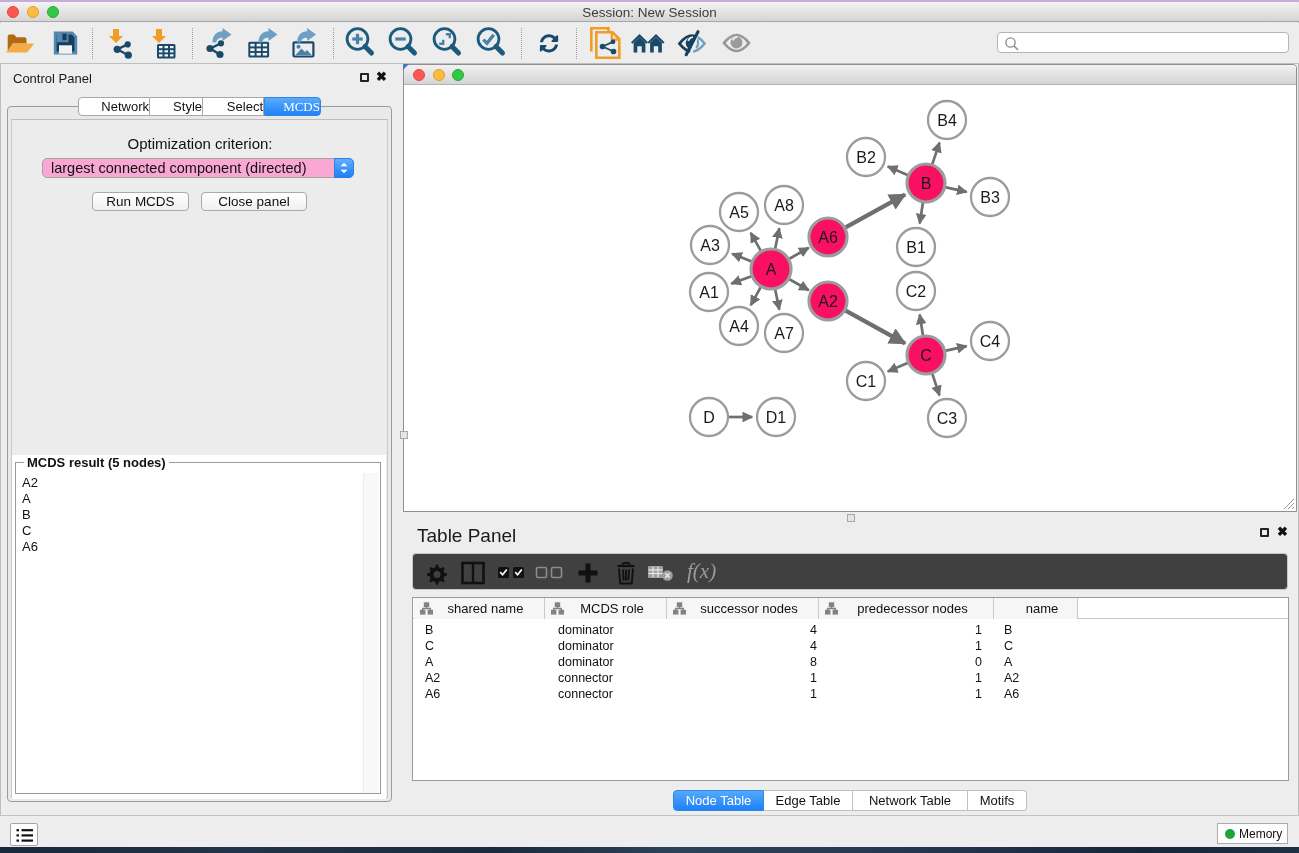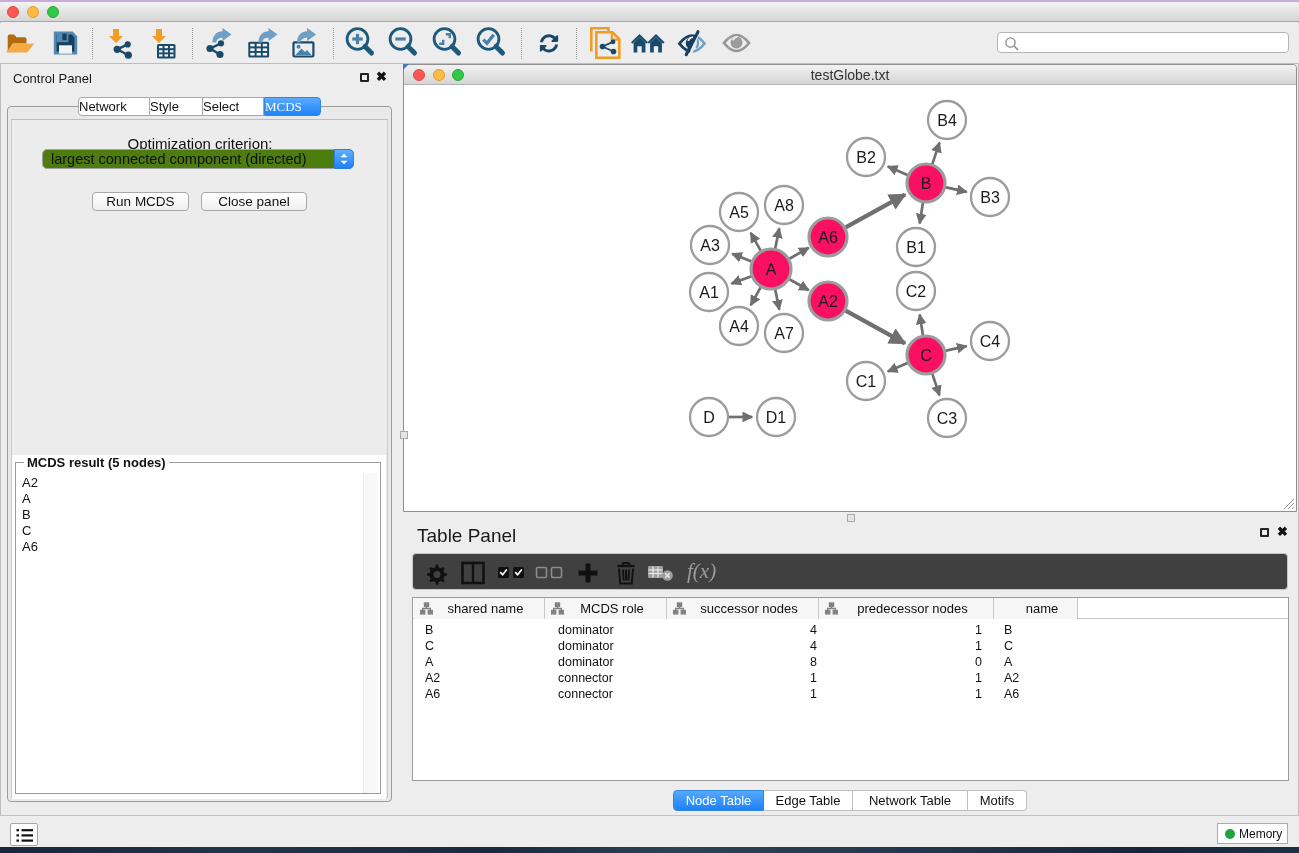--- a/index.html
+++ b/index.html
@@ -20,25 +20,25 @@
   border-left:1px dotted #9a9a9a; }
 #search { left:997px; top:9px; width:292px; height:21px; background:#fff;
   border:1px solid #b5b5b5; border-radius:4px; }
 
 #cp-title { left:13px; top:71px; font-size:13px; color:#1a1a1a; }
 #cp-outer { left:7px; top:106px; width:385px; height:696px; background:#e9e9e9;
   border:1px solid #9c9c9c; border-radius:4px; }
 #cp-inner { left:11px; top:119px; width:377px; height:679px; background:#ececec;
   border:1px solid #c9c9c9; border-top-color:#bdbdbd; }
 .tab { position:absolute; top:97px; height:19px; background:#fff;
-  border:1px solid #a8a8a8; font-size:13px; color:#111; text-align:left;
+  border:1px solid #a8a8a8; font-size:13px; color:#111; text-align:right;
   line-height:18px; }
 .tabsel { background:linear-gradient(#5aabfd,#1f82f8); color:#fff; border-color:#3187e0;font-family:Liberation Serif, serif; }
 #opt-label { left:12px; top:135px; width:376px; text-align:center; font-size:15px; color:#111; }
-#combo { left:42px; top:149px; width:312px; height:20px; background:#4d7c0f;
+#combo { left:42px; top:158px; width:312px; height:20px; background:#f9a8d4;
   border:1px solid #a3a3a3; border-radius:5px; font-size:14.5px; color:#111; }
 #combo .txt { position:absolute; left:8px; top:1px; }
 #combo .spin { position:absolute; right:-1px; top:-1px; width:20px; height:20px;
   background:linear-gradient(#5fb0fe,#1e7ff7); border-radius:0 5px 5px 0;
   border:1px solid #2f7fe0; }
 .mbtn { position:absolute; top:192px; height:19px; background:linear-gradient(#ffffff,#f0f0f0);
   border:1px solid #a9a9a9; border-radius:4px; font-size:13.5px; color:#111;
   text-align:center; line-height:17px; }
 #fieldhalo { left:12px; top:455px; width:374px; height:344px; background:#fff; }
 #fieldset { left:15px; top:462px; width:366px; height:332px; background:#fff;
@@ -92,20 +92,21 @@
 </style>
 </head>
 <body>
 <div class="abs" id="purple"></div>
 <div class="abs" style="left:0; top:22px; width:1px; height:825px; background:#bdbdbd;"></div>
 <div class="abs" style="left:1298px; top:22px; width:1px; height:825px; background:#bdbdbd;"></div>
 <div class="abs" id="titlebar">
   <div class="light" style="left:7px; background:#fc5753; border:1px solid #df4744;"></div>
   <div class="light" style="left:27px; background:#fdbc40; border:1px solid #de9f34;"></div>
   <div class="light" style="left:47px; background:#33c748; border:1px solid #27aa35;"></div>
+  <div class="t">Session: New Session</div>
 </div>
 <div class="abs" id="toolbar">
   <div class="tsep" style="left:92px;"></div>
   <div class="tsep" style="left:192px;"></div>
   <div class="tsep" style="left:333px;"></div>
   <div class="tsep" style="left:521px;"></div>
   <div class="tsep" style="left:576px;"></div>
   <div id="icons">
       <svg style="position:absolute;left:3px;top:2px" width="36" height="36" viewBox="0 0 36 36">
 <path d="M4.7 26.5 L4.7 11.5 Q4.7 9.5 6.7 9.5 L11.2 9.5 L13.4 12.2 L21.5 12.2 Q23.5 12.2 23.5 14.2 L23.5 18.6 L9.8 18.6 Z" fill="#b26a0e"></path>
@@ -280,21 +281,20 @@
   <div class="lbl">MCDS result (5 nodes)</div>
   <div class="items">A2<br>A<br>B<br>C<br>A6</div>
   <div class="track"></div>
 </div>
 
 <div class="abs" id="frame">
   <div id="ftitle">
     <div class="flight" style="left:9px; background:#fc5753; border:1px solid #df4744;"></div>
     <div class="flight" style="left:29px; background:#fdbc40; border:1px solid #de9f34;"></div>
     <div class="flight" style="left:48px; background:#33c748; border:1px solid #27aa35;"></div>
-    <div class="t">testGlobe.txt</div>
   </div>
   <svg id="graph" style="position:absolute; left:0; top:20px;" width="892" height="425" viewBox="0 0 892 425">
 <defs>
 <marker id="ah" viewBox="0 0 4 4" refX="3.6" refY="2" markerWidth="4" markerHeight="4" orient="auto">
 <path d="M0 0 L4 2 L0 4 Z" fill="#6f6f6f"></path>
 </marker>
 </defs>
 <line x1="358.2" y1="168.3" x2="346.7" y2="147.8" stroke="#6f6f6f" stroke-width="2.7" marker-end="url(#ah)"></line>
 <line x1="370.6" y1="166.4" x2="375.3" y2="143.3" stroke="#6f6f6f" stroke-width="2.7" marker-end="url(#ah)"></line>
 <line x1="350.2" y1="177.4" x2="328.1" y2="168.7" stroke="#6f6f6f" stroke-width="2.7" marker-end="url(#ah)"></line>

